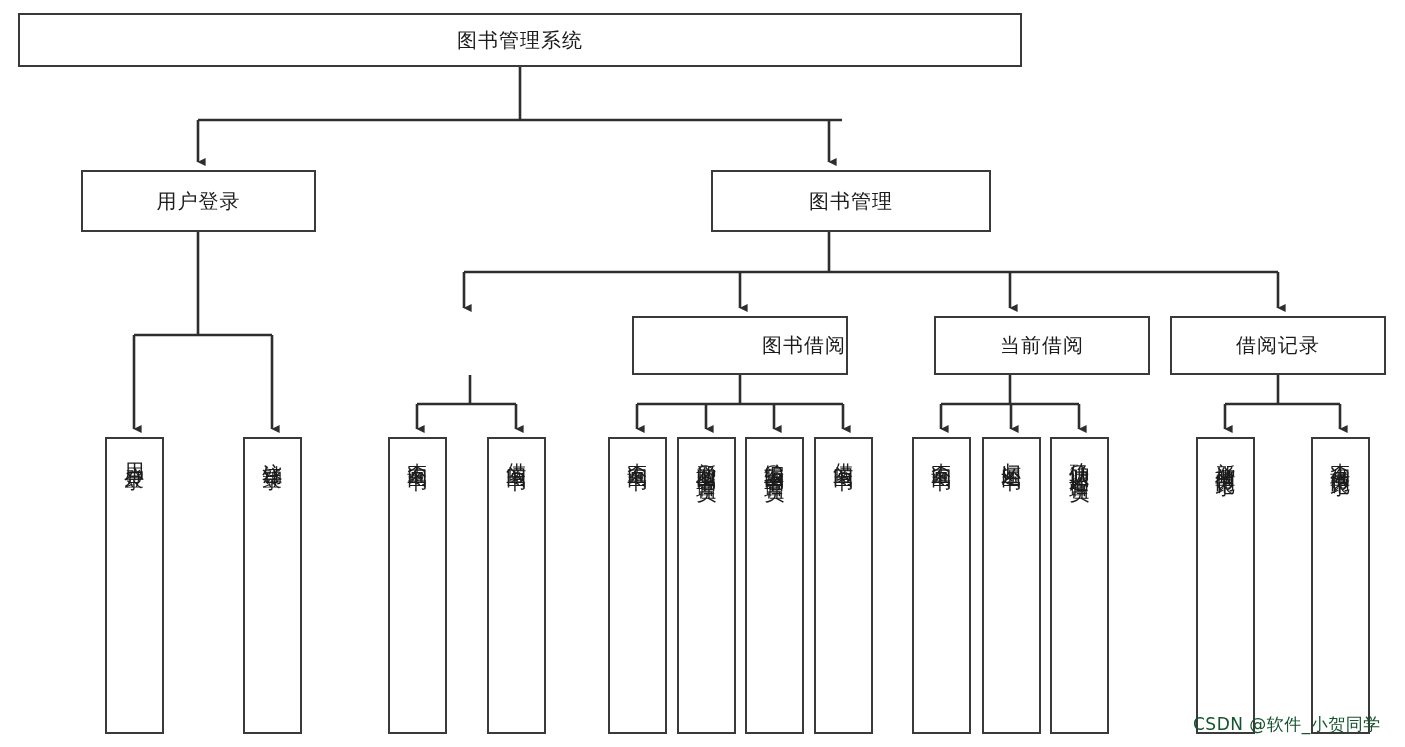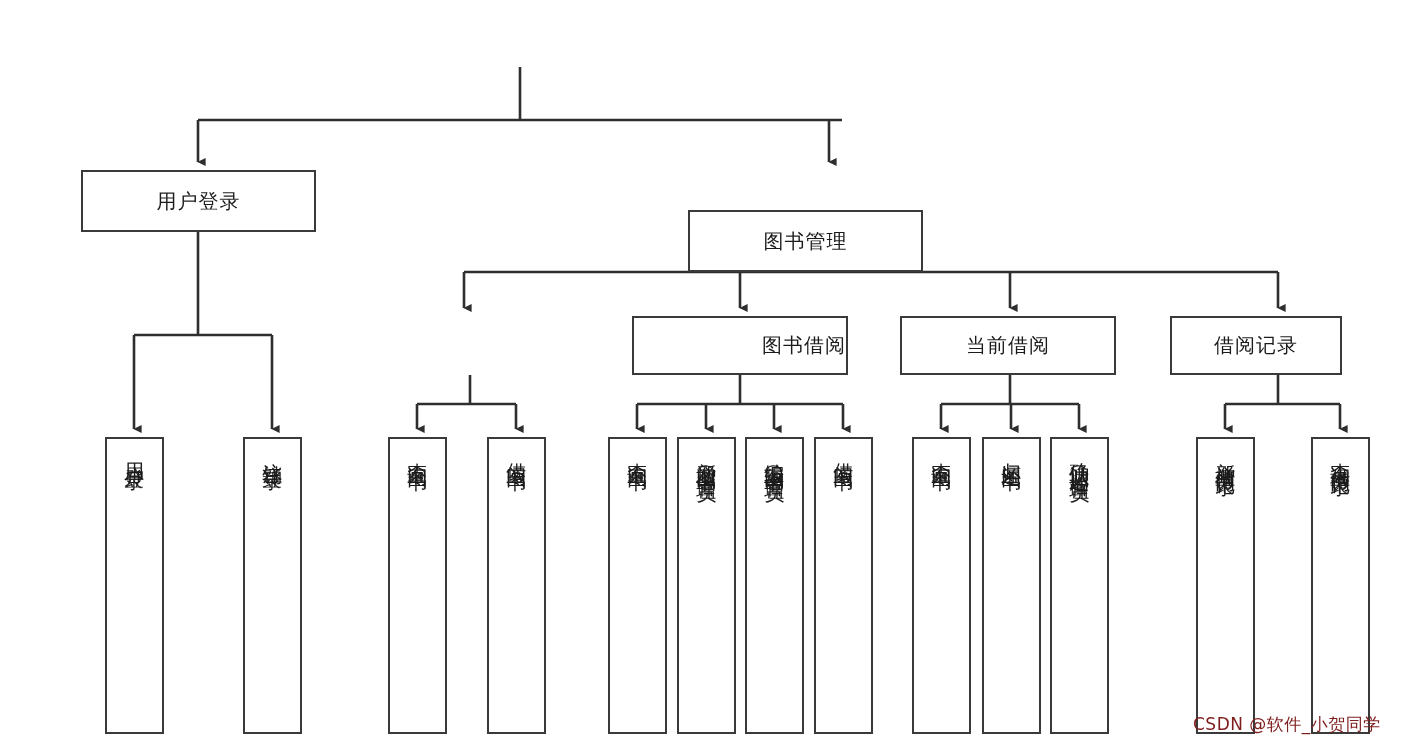--- a/index.html
+++ b/index.html
@@ -38,21 +38,21 @@
     text-orientation:upright;
     font-size:20px;
     line-height:1.32;
     letter-spacing:3px;
     white-space:nowrap;
   }
   #watermark{
     position:absolute;
     left:1193px;top:713px;
     font-size:17px;
-    color:#7f1d1d;
+    color:#14532d;
     letter-spacing:0.5px;
     white-space:nowrap;
     pointer-events:none;
   }
 </style>
 </head>
 <body>
 
 <div id="stage">
 
@@ -99,35 +99,38 @@
       <path d="M1011,404 L1011,429" marker-end="url(#ar)"></path>
       <path d="M1079,404 L1079,429" marker-end="url(#ar)"></path>
 
       <path d="M1278,375 L1278,404"></path>
       <path d="M1225,404 L1340,404"></path>
       <path d="M1225,404 L1225,429" marker-end="url(#ar)"></path>
       <path d="M1340,404 L1340,429" marker-end="url(#ar)"></path>
     </g>
   </svg>
 
+  <div class="node" id="node-root" style="left: 18px; top: 13px; width: 1004px; height: 54px;">
+    <span class="lbl">图书管理系统</span>
+  </div>
 
   <div class="node" id="node-l2-0" style="left: 81px; top: 170px; width: 235px; height: 62px;">
     <span class="lbl">用户登录</span>
   </div>
-  <div class="node" id="node-l2-1" style="left: 688px; top: 170px; width: 235px; height: 62px; margin-top: 40px;">
+  <div class="node" id="node-l2-1" style="left: 711px; top: 170px; width: 280px; height: 62px;">
     <span class="lbl">图书管理</span>
   </div>
 
   <div class="node" id="node-l3-1" style="left: 632px; top: 316px; width: 216px; height: 59px; justify-content: flex-end;">
     <span class="lbl">图书借阅</span>
   </div>
-  <div class="node" id="node-l3-2" style="left: 900px; top: 316px; width: 216px; height: 59px;">
+  <div class="node" id="node-l3-2" style="left: 934px; top: 316px; width: 216px; height: 59px;">
     <span class="lbl">当前借阅</span>
   </div>
-  <div class="node" id="node-l3-3" style="left: 1170px; top: 316px; width: 172px; height: 59px;">
+  <div class="node" id="node-l3-3" style="left: 1170px; top: 316px; width: 216px; height: 59px;">
     <span class="lbl">借阅记录</span>
   </div>
 
   <div class="node leaf" id="node-leaf-0" style="left: 105px; top: 437px; width: 59px; height: 297px;">
     <span class="lbl">用户登录</span>
   </div>
   <div class="node leaf" id="node-leaf-1" style="left: 243px; top: 437px; width: 59px; height: 297px;">
     <span class="lbl">注销登录</span>
   </div>
   <div class="node leaf" id="node-leaf-2" style="left: 388px; top: 437px; width: 59px; height: 297px;">

